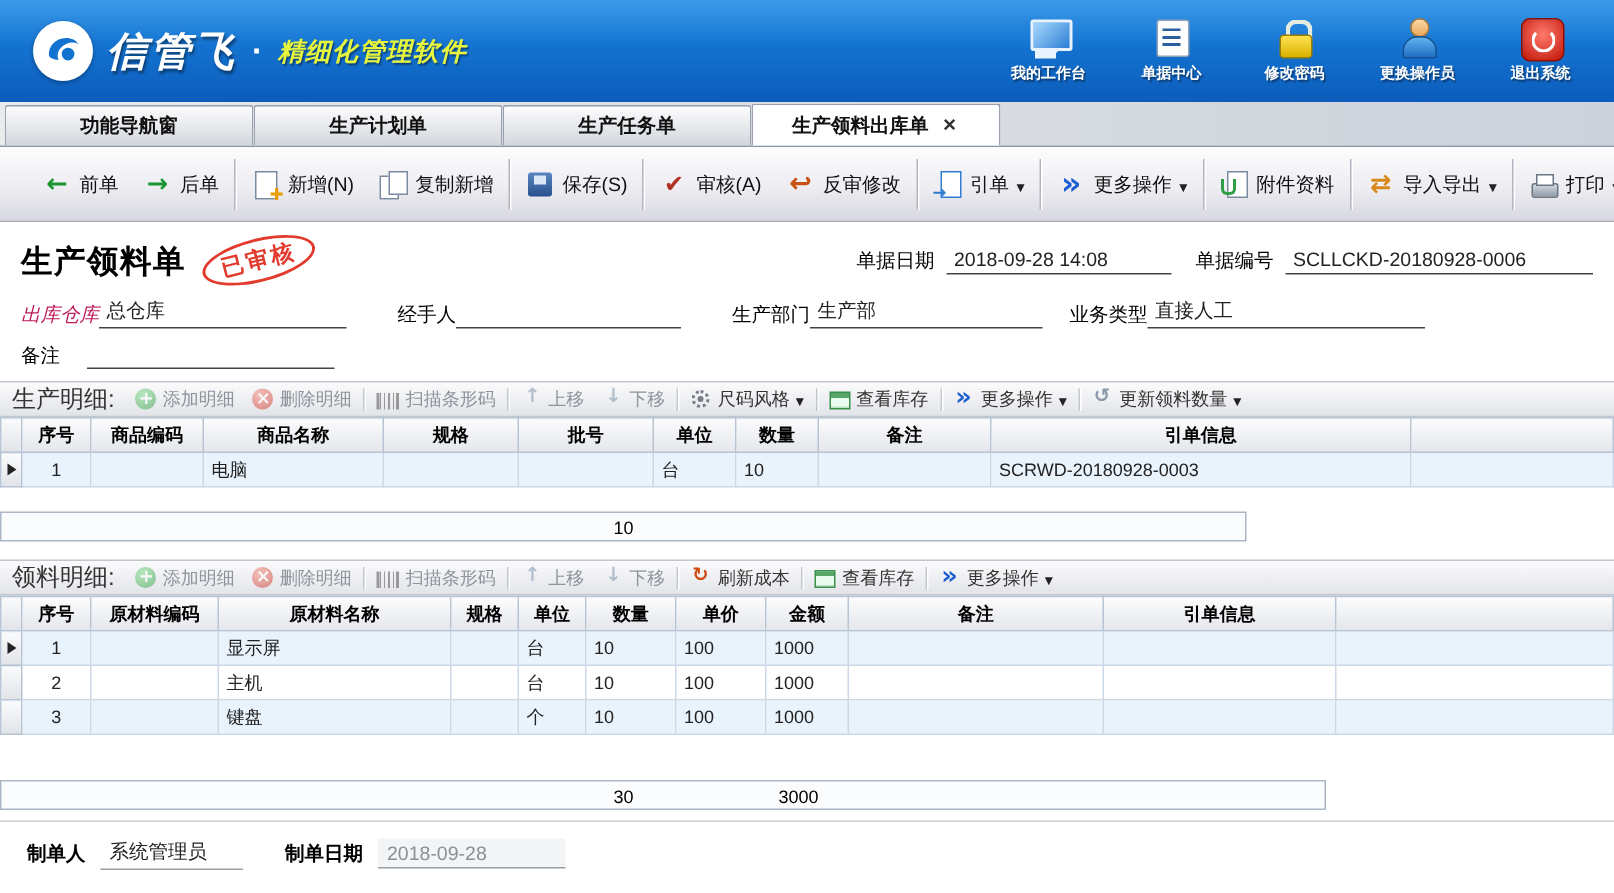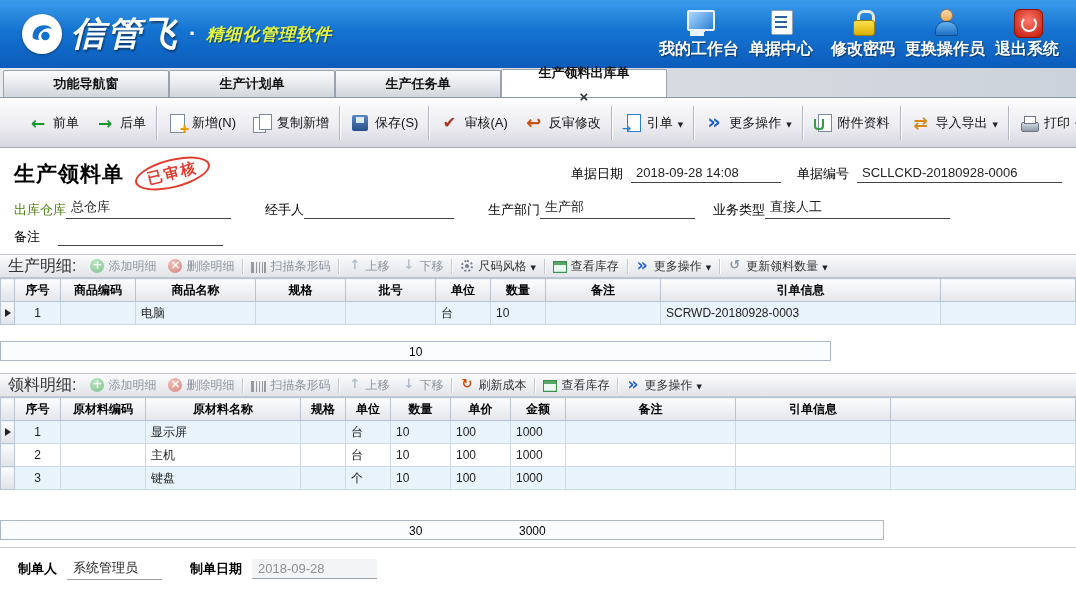--- a/index.html
+++ b/index.html
@@ -8,29 +8,29 @@
     width:1076px; height:595px; overflow:hidden; background:#fff;
     font-family:"Liberation Sans","DejaVu Sans",sans-serif; font-size:12px; color:#222;
   }
 
   
   .topbar { height:68px; background:linear-gradient(180deg,#3b9bea 0%,#1473d0 45%,#0c5cbb 100%);
     display:flex; align-items:center; justify-content:space-between; padding:0 8px 0 22px; }
   .logo { display:flex; align-items:center; gap:9px; }
   .logo-mark { width:40px; height:40px; border-radius:50%; background:#fff; display:flex;
     align-items:center; justify-content:center; box-shadow:0 1px 3px rgba(0,0,0,.35); }
-  .logo-text { font-size:34px; font-weight:bold; font-style:italic; color:#fff;
+  .logo-text { font-size:27px; font-weight:bold; font-style:italic; color:#fff;
     text-shadow:1px 2px 2px rgba(0,0,0,.45); letter-spacing:2px; }
   .logo-sep { font-size:22px; color:#fff; margin:0 1px; font-weight:bold; }
   .logo-sub { font-size:17px; font-weight:bold; font-style:italic; color:#e7f63c;
     text-shadow:1px 1px 1px rgba(0,0,0,.4); letter-spacing:1px; }
   .hacts { display:flex; align-items:center; }
   .hact { width:82px; display:flex; flex-direction:column; align-items:center; gap:3px;
     cursor:pointer; padding:3px 0; }
-  .hlabel { color:#fff; font-size:16px; font-weight:bold; white-space:nowrap;
+  .hlabel { color:#fff; font-size:10px; font-weight:bold; white-space:nowrap;
     text-shadow:1px 1px 1px rgba(0,0,0,.45); }
   .hicon { width:30px; height:27px; position:relative; display:block; }
   .icon-monitor::before { content:""; position:absolute; left:3px; top:1px; width:24px; height:17px;
     border:2px solid #e9f3fd; border-radius:2px; background:linear-gradient(135deg,#aad8ff,#2b7fd4); }
   .icon-monitor::after { content:""; position:absolute; left:9px; top:20px; width:12px; height:3px;
     background:#e9f3fd; box-shadow:-2px 3px 0 1px #e9f3fd; }
   .icon-list::before { content:""; position:absolute; left:5px; top:1px; width:20px; height:23px;
     background:#fdfdfd; border:1px solid #8fa3b8; border-radius:2px; }
   .icon-list::after { content:""; position:absolute; left:9px; top:7px; width:12px; height:13px;
     background:repeating-linear-gradient(180deg,#2b5f9e 0 2px,transparent 2px 5px); }
@@ -47,21 +47,21 @@
   .icon-power::after { content:""; position:absolute; left:9px; top:7px; width:12px; height:12px;
     border:2.5px solid #fff; border-radius:50%; border-top-color:transparent; }
 
   
   .tabbar { height:30px; background:linear-gradient(90deg,#e9eaec 0%,#ccd2db 100%);
     border-bottom:1px solid #8a97a8; display:flex; padding-left:3px; }
   .tab { width:166px; display:flex; align-items:center; justify-content:center; gap:7px;
     font-size:13px; font-weight:bold; color:#111; cursor:pointer; margin-top:2px;
     background:linear-gradient(180deg,#fcfcfd,#d2d6dc); border:1px solid #98a2ae; border-bottom:none;
     border-radius:2px 2px 0 0; }
-  .tab.active { background:#fff; margin-top:1px; position:relative; z-index:2;flex-direction:column; }
+  .tab.active { background:#fff; margin-top:1px; position:relative; z-index:2; }
   .tab-close { width:14px; height:14px; display:inline-flex; align-items:center; justify-content:center; }
   .tab-close::before { content:"×"; font-size:15px; color:#333; line-height:1; }
 
   
   .toolbar { height:50px; background:linear-gradient(180deg,#fdfdfe 0%,#ededf2 55%,#d7d7e0 100%);
     border-bottom:1px solid #a9a9b5; display:flex; align-items:center; padding:0 20px; }
   .tbtn { display:flex; align-items:center; gap:5px; height:38px; padding:0 8px; border:0;
     background:transparent; font-family:inherit; font-size:13px; color:#111; cursor:pointer; white-space:nowrap; }
   .tsep { width:1px; height:34px; background:#b5b5c1; box-shadow:1px 0 0 #fff; margin:0 2px; flex:none; }
   .ticon { width:20px; height:20px; position:relative; display:inline-flex; align-items:center;
@@ -91,21 +91,21 @@
   .caret { display:inline-block; }
   .caret::before { content:"▼"; font-size:7px; color:#222; font-family:"DejaVu Sans",sans-serif; }
 
   
   .doc-head { display:flex; align-items:center; padding:9px 14px 0 14px; height:42px; }
   .doc-title { margin:0; font-size:21px; font-weight:bold; color:#000; letter-spacing:1px; }
   .stamp { margin-left:10px; transform:rotate(-14deg); border:2px solid #e23b2e; color:#e23b2e;
     font-weight:bold; font-size:15px; letter-spacing:2px; padding:3px 11px; border-radius:50%/50%; }
   .doc-head-right { margin-left:auto; display:flex; align-items:center; gap:8px; }
   .flabel { font-size:13px; color:#000; white-space:nowrap; }
-  .flabel.link { color:#4d7c0f; }
+  .flabel.link { color:#be185d;font-style:italic; }
   .fvalue { display:inline-block; border-bottom:1px solid #444; padding:1px 5px 2px; font-size:13px; min-height:17px; }
   .w150{width:150px;} .w165{width:165px;} .w155{width:155px;} .w185{width:185px;} .w200{width:205px;}
   .frow { display:flex; align-items:flex-end; padding:7px 14px 2px; }
   .gap30{margin-left:34px;} .gap18{margin-left:18px;} .gap8{margin-left:8px;}
 
   
   .secbar { height:24px; background:linear-gradient(180deg,#fbfbfc,#e2e4e9); border-top:1px solid #c2c7cf;
     border-bottom:1px solid #c2c7cf; display:flex; align-items:center; padding:0 8px; margin-top:6px; }
   .sec-title { font-size:16px; color:#333; margin-right:8px; white-space:nowrap; }
   .sec-item { display:inline-flex; align-items:center; gap:4px; padding:1px 6px; font-size:12px;

